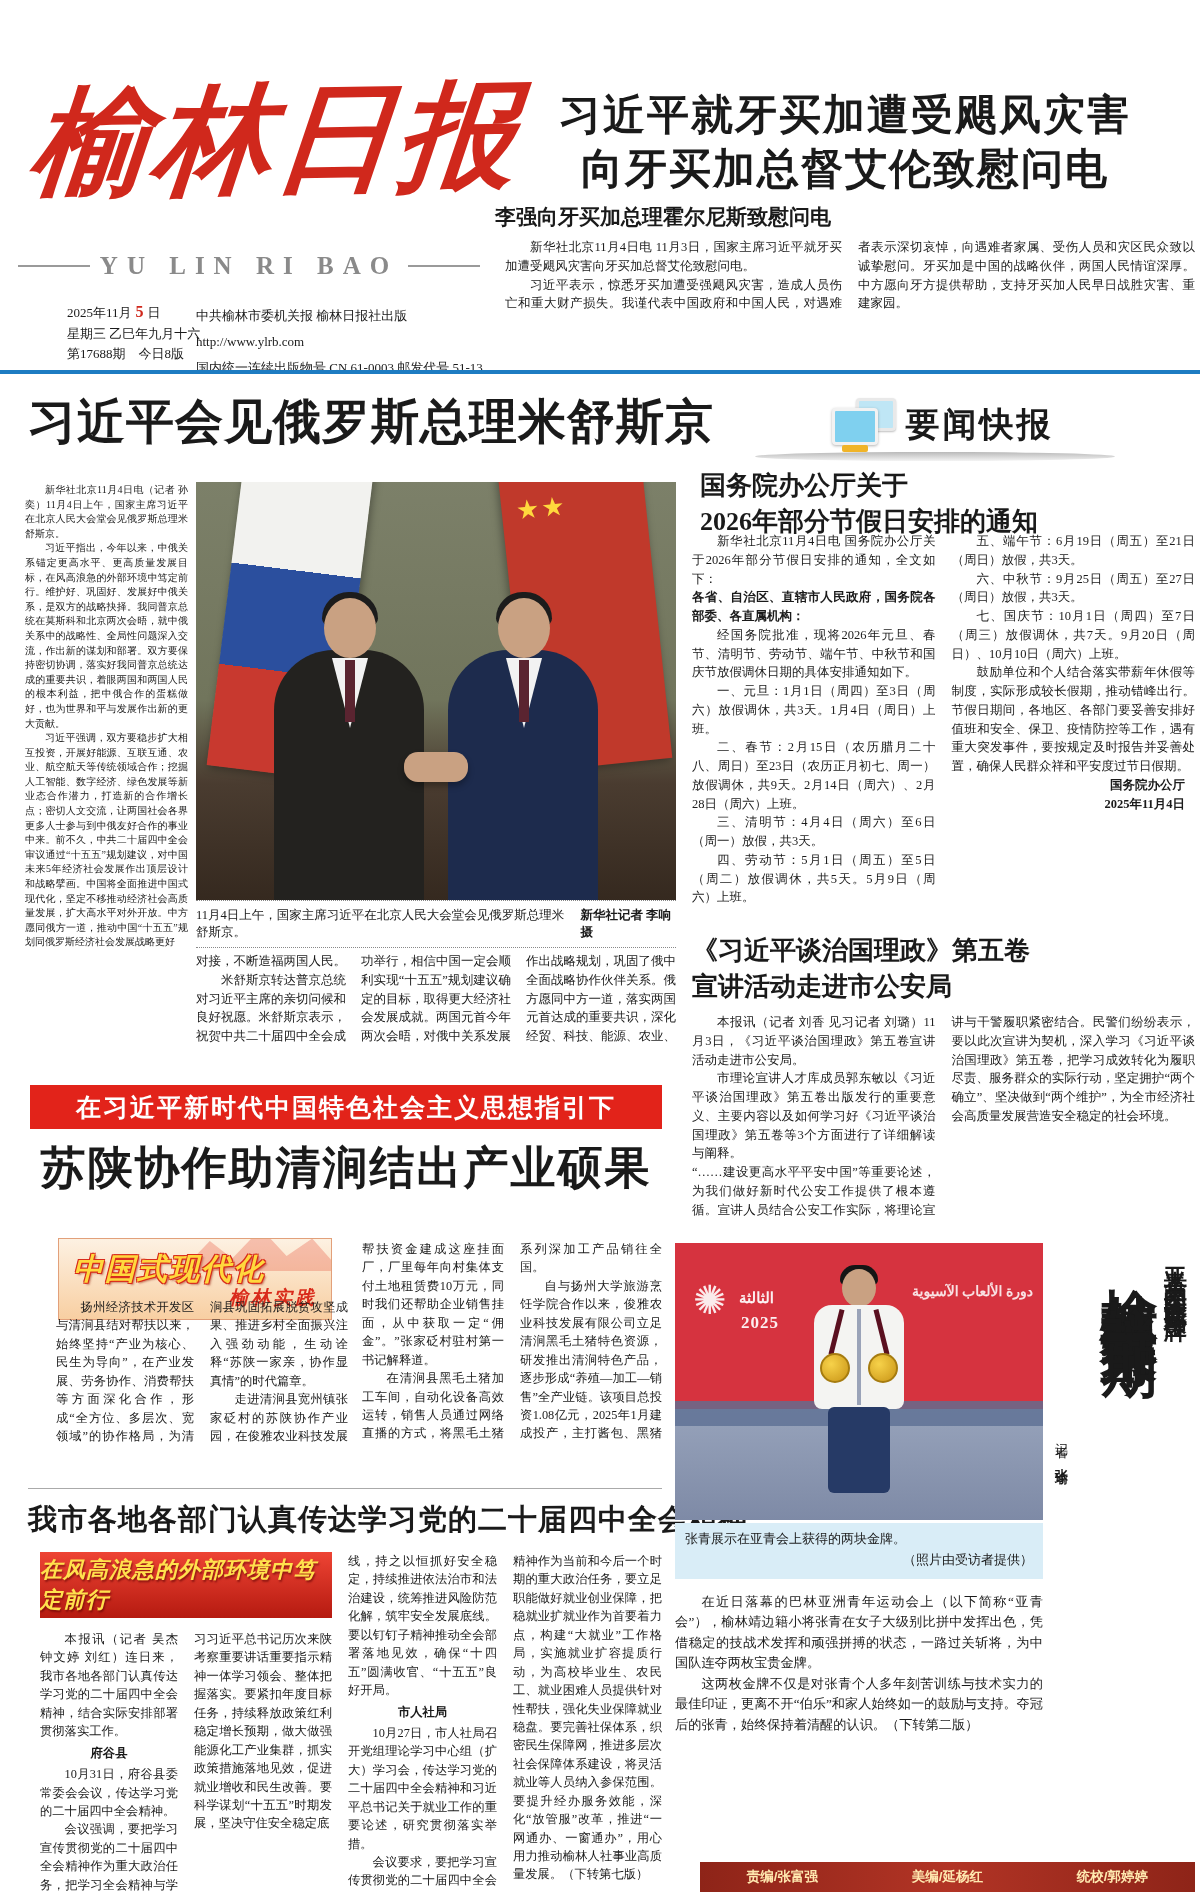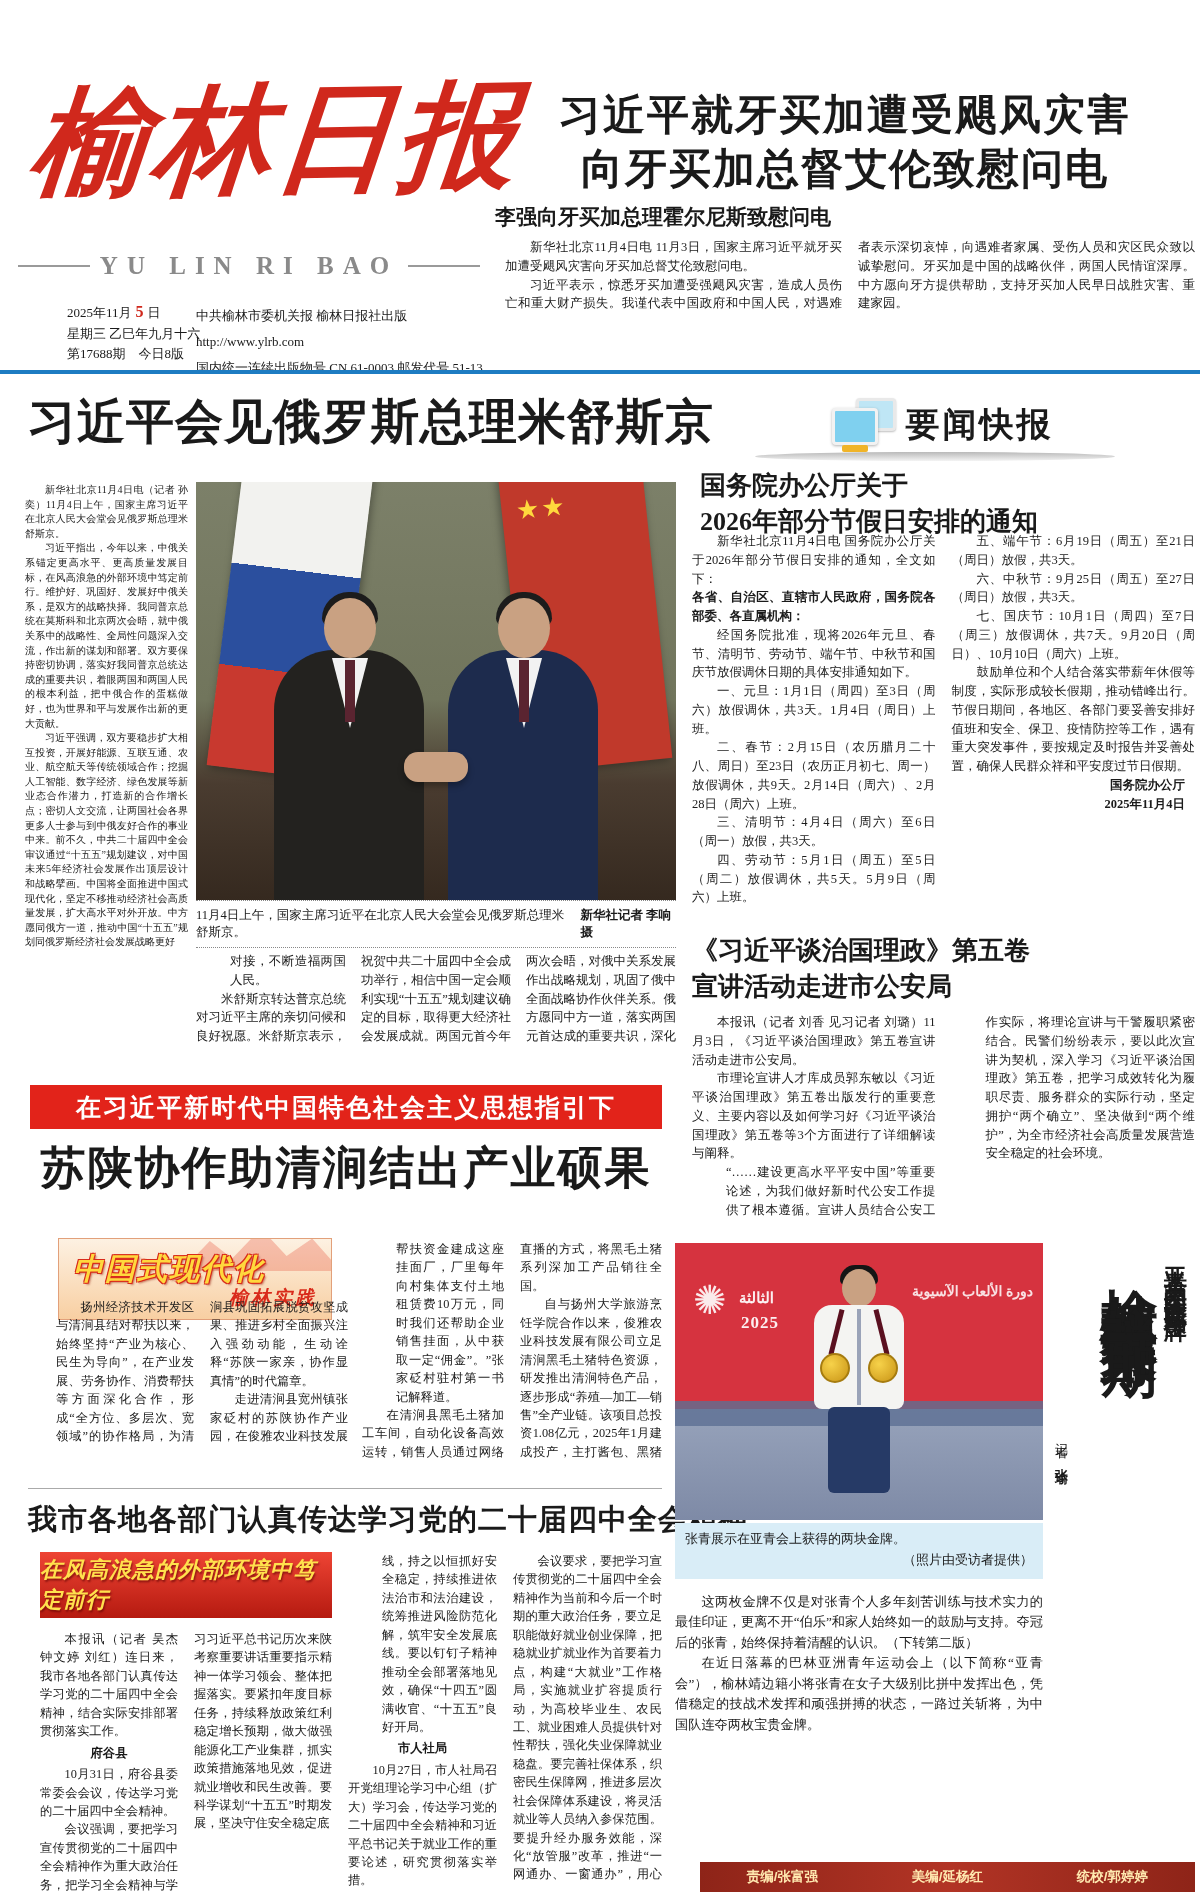--- a/index.html
+++ b/index.html
@@ -1,21 +1,21 @@
 <!DOCTYPE html>
 <html><head>
 <meta charset="utf-8">
 <style>
   html,body{margin:0;padding:0;background:#e8e8e8;}
   .page{position:relative;width:1200px;height:1903px;margin:0 auto;background:#fff;
         font-family:"Liberation Serif","DejaVu Serif",serif;color:#1a1a1a;overflow:hidden;}
   .abs{position:absolute;}
   .sans{font-family:"Liberation Sans","DejaVu Sans",sans-serif;}
   .para{text-indent:2em;margin:0;}
-  .no-indent{text-indent:0;margin-left:34px;}
+  .no-indent{text-indent:0;}
   .sub-center{text-indent:0;text-align:center;font-weight:bold;margin:3px 0;}
   .sign-line{text-indent:0;text-align:right;font-weight:bold;padding-right:10px;}
   .bold-line{text-indent:0;font-weight:bold;}
   .flow{overflow:hidden;line-height:1.5;text-align:justify;}
   .cols2{columns:2;column-gap:16px;column-fill:auto;}
   .cols3{columns:3;column-gap:15px;column-fill:auto;}
   
   .mast-title{left:30px;top:58px;width:460px;height:195px;color:#d0281c;
     font-size:118px;font-weight:900;font-style:italic;letter-spacing:4px;line-height:1.4;
     transform:skewX(-6deg) rotate(-1deg);white-space:nowrap;}
@@ -279,22 +279,22 @@
       <div class="medalL"></div>
       <div class="medalR"></div>
       <div class="pants"></div>
     </div>
   </div>
   <div class="abs photo2-caption">
     <div>张青展示在亚青会上获得的两块金牌。</div>
     <div class="l2">（照片由受访者提供）</div>
   </div>
   <div class="abs ath-body flow">
+      <div class="para">在近日落幕的巴林亚洲青年运动会上（以下简称“亚青会”），榆林靖边籍小将张青在女子大级别比拼中发挥出色，凭借稳定的技战术发挥和顽强拼搏的状态，一路过关斩将，为中国队连夺两枚宝贵金牌。</div>
       <div class="para">这两枚金牌不仅是对张青个人多年刻苦训练与技术实力的最佳印证，更离不开“伯乐”和家人始终如一的鼓励与支持。夺冠后的张青，始终保持着清醒的认识。（下转第二版）</div>
-      <div class="para">在近日落幕的巴林亚洲青年运动会上（以下简称“亚青会”），榆林靖边籍小将张青在女子大级别比拼中发挥出色，凭借稳定的技战术发挥和顽强拼搏的状态，一路过关斩将，为中国队连夺两枚宝贵金牌。</div>
     </div>
   <div class="abs ath-byline">
     <span>记者</span>
     <b>张瑜</b>
   </div>
   <div class="abs ath-h">榆林姑娘张青未来可期</div>
   <div class="abs ath-kicker sans">亚青会上为中国队连拿两块金牌</div>
 
   <div class="abs footer-bar sans">
     <span>责编/张富强</span>

